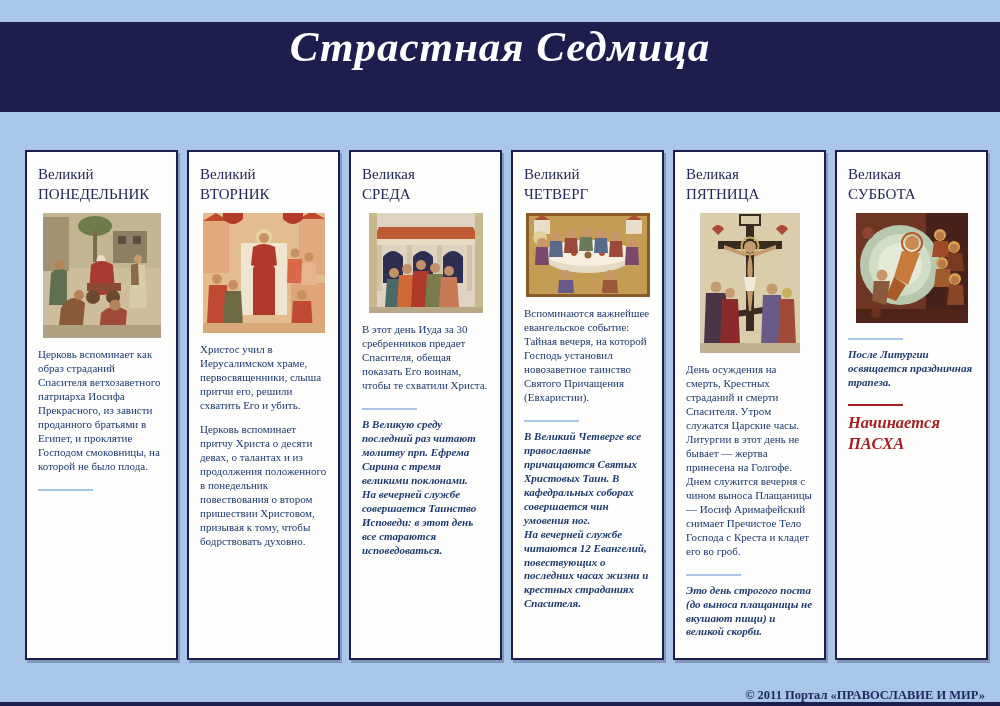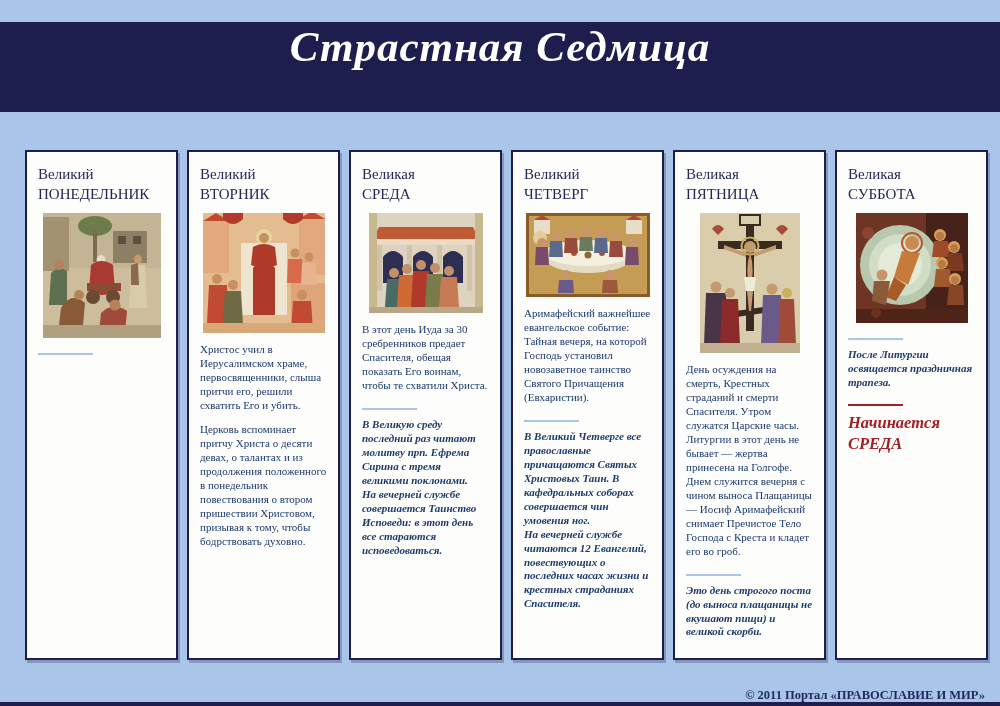--- a/index.html
+++ b/index.html
@@ -87,20 +87,21 @@
         <path d="M88 52 L95 50 L96 72 L88 72 Z" fill="#8a6a4a"></path>
         <path d="M8 60 Q16 52 24 58 L24 92 L6 92 Z" fill="#5f7050"></path>
         <circle cx="16" cy="52" r="5" fill="#b5835a"></circle>
         <path d="M18 95 Q28 78 42 90 L40 112 L16 112 Z" fill="#8a5a38"></path>
         <circle cx="36" cy="82" r="5" fill="#b5835a"></circle>
         <path d="M58 100 Q70 88 84 98 L82 120 L56 120 Z" fill="#a04a3a"></path>
         <circle cx="72" cy="92" r="5.5" fill="#b5835a"></circle>
         <rect y="112" width="118" height="13" fill="#b0a080"></rect>
       </svg>
     </div>
+    <p class="body">Церковь вспоминает как образ страданий Спасителя ветхозаветного патриарха Иосифа Прекрасного, из зависти проданного братьями в Египет, и проклятие Господом смоковницы, на которой не было плода.</p>
     <div class="hr"></div>
   </section>
 
   <section class="card">
     <h2 class="day"><span>Великий</span><br><span>ВТОРНИК</span></h2>
     <div class="art">
       <svg width="122" height="120" viewBox="0 0 122 120">
         <rect width="122" height="120" fill="#e3bd8f"></rect>
         <rect x="0" y="8" width="26" height="52" fill="#e2a87e"></rect>
         <path d="M0 8 L13 0 L26 8 Z" fill="#c2492e"></path>
@@ -197,21 +198,21 @@
         <circle cx="90" cy="24" r="5" fill="#c8966a"></circle>
           <path d="M84 28 L96 28 L97 44 L83 44 Z" fill="#9a4a3a"></path>
         <circle cx="106" cy="30" r="5" fill="#c8966a"></circle>
           <path d="M100 34 L112 34 L113 52 L99 52 Z" fill="#7a4a6a"></path>
         <circle cx="40" cy="62" r="5" fill="#c8966a"></circle>
           <path d="M33 67 L47 67 L48 80 L32 80 Z" fill="#6a5a8a"></path>
         <circle cx="84" cy="62" r="5" fill="#c8966a"></circle>
           <path d="M77 67 L91 67 L92 80 L76 80 Z" fill="#9a5a3a"></path>
       </svg>
     </div>
-    <p class="body">Аримафейский важнейшее евангельское событие: Тайная вечеря, на которой Господь установил новозаветное таинство Святого Причащения (Евхаристии).</p>
+    <p class="body">Вспоминаются важнейшее евангельское событие: Тайная вечеря, на которой Господь установил новозаветное таинство Святого Причащения (Евхаристии).</p>
     <div class="hr"></div>
     <p class="note">В Великий Четверге все православные причащаются Святых Христовых Таин. В кафедральных соборах совершается чин умовения ног.</p>
     <p class="note">На вечерней службе читаются 12 Евангелий, повествующих о последних часах жизни и крестных страданиях Спасителя.</p>
   </section>
 
   <section class="card">
     <h2 class="day"><span>Великая</span><br><span>ПЯТНИЦА</span></h2>
     <div class="art">
       <svg width="100" height="140" viewBox="0 0 100 140">
         <rect width="100" height="140" fill="#d9cdab"></rect>
@@ -272,21 +273,21 @@
           <circle cx="99" cy="67" r="4" fill="#b87848"></circle>
         <path d="M93 72 L107 72 L108 92 L91 92 Z" fill="#8a4426"></path>
         <rect y="96" width="112" height="14" fill="#4e2418"></rect>
         <circle cx="12" cy="20" r="6" fill="#8a4430"></circle>
         <circle cx="20" cy="100" r="5" fill="#6a3020"></circle>
       </svg>
     </div>
     <div class="hr"></div>
     <p class="note">После Литургии освящается праздничная трапеза.</p>
     <div class="hr red"></div>
-    <p class="easter">Начинается СРЕДА</p>
+    <p class="easter">Начинается ПАСХА</p>
   </section>
 
 </div>
 
 <div class="footer">
   <div>© 2011 Портал «ПРАВОСЛАВИЕ И МИР»</div>
   <div>www.pravmir.ru</div>
 </div>
 
 <div class="bottom-strip"></div>

